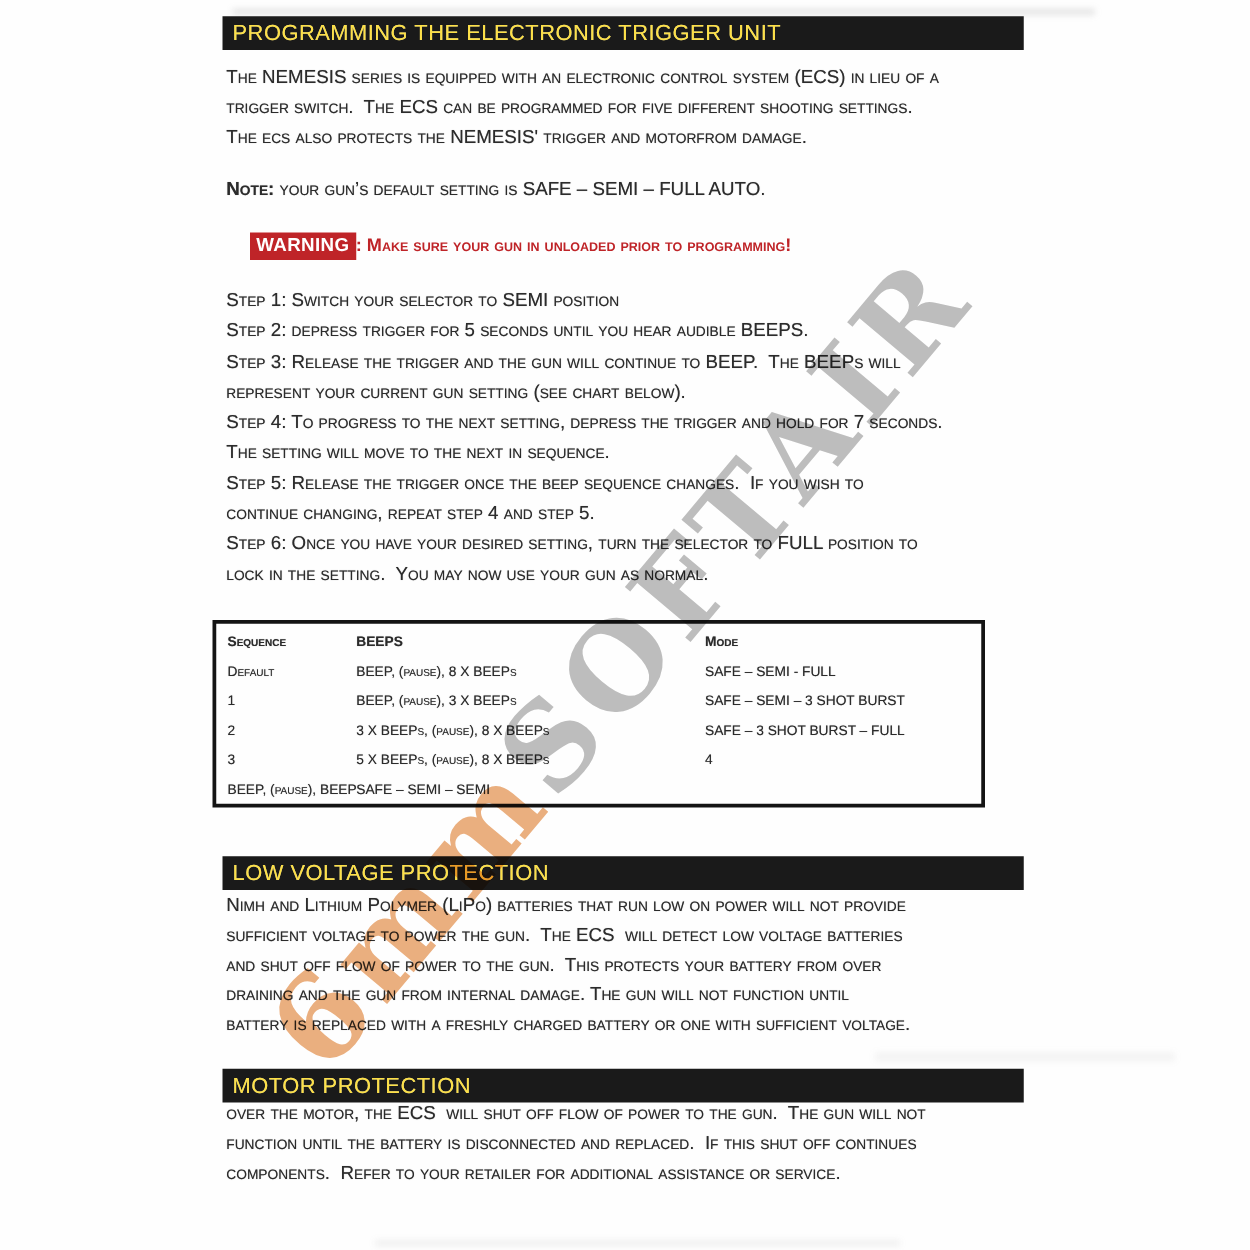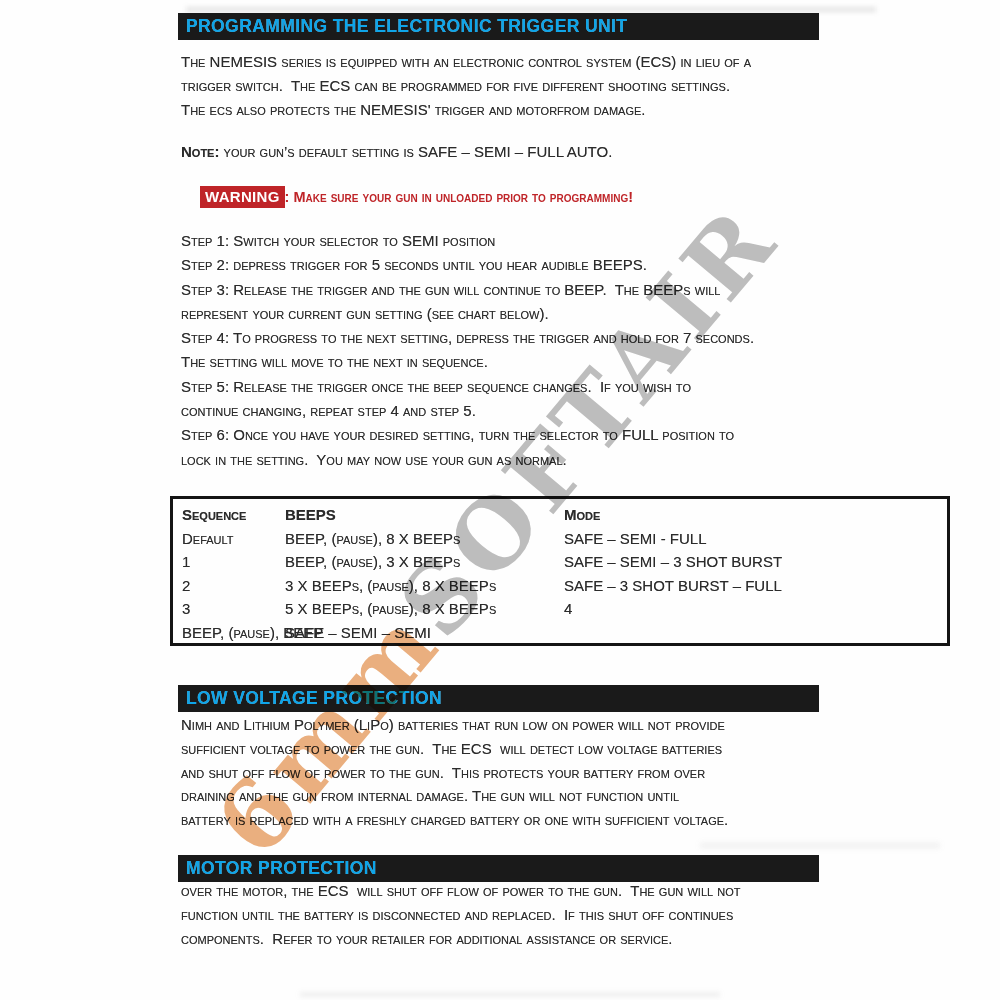--- a/index.html
+++ b/index.html
@@ -11,21 +11,21 @@
   .artifact{position:absolute;background:rgba(110,110,110,.18);filter:blur(2.5px);z-index:1;}
   .artifact.top{left:186px;top:7px;width:690px;height:5px;}
   .artifact.bottom{left:300px;top:992px;width:420px;height:5px;background:rgba(110,110,110,.10);}
   .artifact.mid{left:700px;top:842px;width:240px;height:7px;background:rgba(110,110,110,.08);}
 
   .content{position:absolute;inset:0;z-index:2;}
 
   
   .bar{
     position:absolute;left:178px;width:641px;height:27px;background:#1a1a1a;
-    color:#0ea5e9;font-weight:bold;font-size:17.5px;letter-spacing:.4px;
+    color:#fde047;font-weight:normal;font-size:17.5px;letter-spacing:.4px;
     padding:3px 0 0 8px;box-sizing:border-box;font-variant:small-caps;
     text-shadow:0 0 .5px rgba(255,255,255,.6);
   }
   .bar.b1{top:13px;}
   .bar.b2{top:685px;}
   .bar.b3{top:855px;}
 
   
   .para{position:absolute;left:181px;width:660px;font-size:15px;font-variant:small-caps;
         text-shadow:0 0 .6px rgba(35,35,35,.55);}
@@ -44,24 +44,24 @@
 
   .warnline{position:absolute;left:168px;top:186px;font-size:14.5px;font-weight:bold;
             font-variant:small-caps;white-space:pre;color:#bf2428;padding-left:32px;}
   .warnline .badge{
     display:inline-block;background:#bf2428;color:#ffffff;padding:2px 5px 3px 5px;
     font-variant:normal;font-size:15px;letter-spacing:.3px;
   }
 
   
   .seqtable{
-    position:absolute;left:170px;top:496px;width:780px;height:150px;
+    position:absolute;left:170px;top:496px;width:618px;height:150px;
     border:3px solid #141414;box-sizing:border-box;background:transparent;
     display:grid;grid-template-columns:103px 279px 1fr;
-    padding:4px 0 0 9px;font-size:15px;font-variant:small-caps;
+    padding:4px 0 0 9px;font-size:11px;font-variant:small-caps;
     align-content:start;text-shadow:0 0 .6px rgba(35,35,35,.55);
   }
   .seqtable .cell{line-height:23.6px;white-space:pre;}
   .seqtable .head{font-weight:bold;}
 
   
   .watermark{
     position:absolute;left:117px;top:468px;width:760px;height:124px;z-index:5;
     transform:rotate(-50deg);display:flex;align-items:center;justify-content:center;
     font-family:"DejaVu Serif",serif;font-weight:bold;font-size:94px;letter-spacing:7px;

